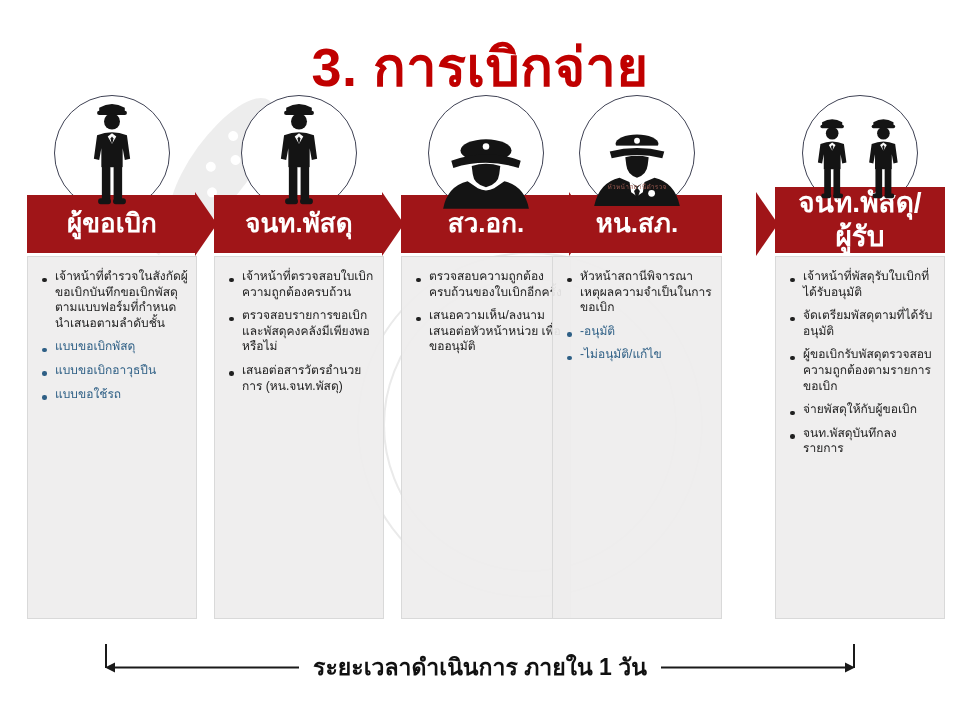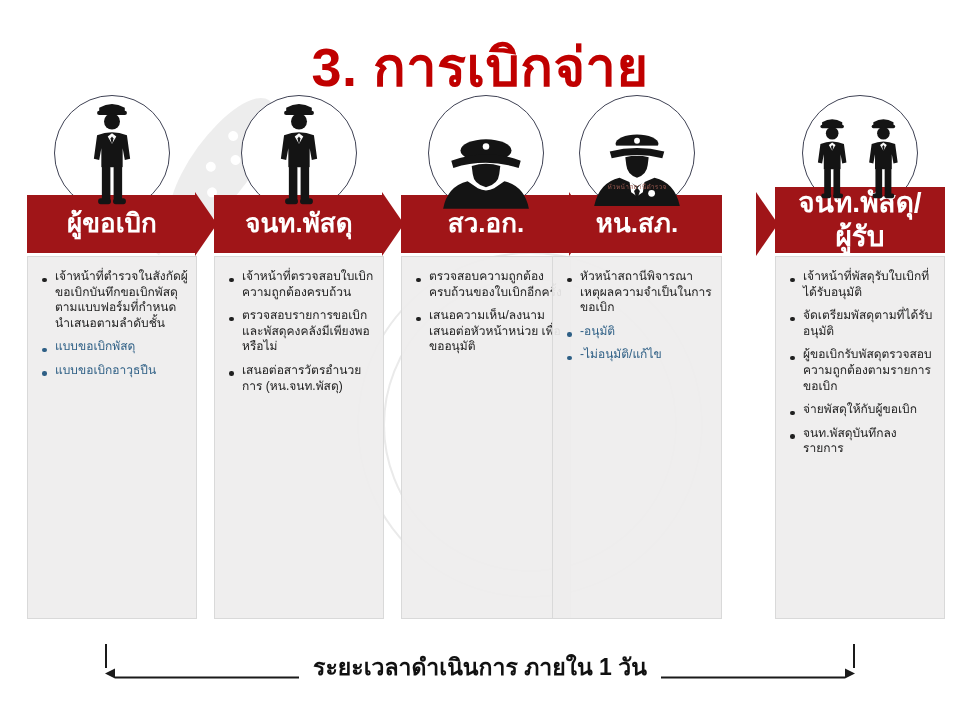--- a/index.html
+++ b/index.html
@@ -82,21 +82,21 @@
     clip-path:polygon(0 0,100% 50%,0 100%);
   }
   .arrow.a1{left:195px;} .arrow.a2{left:382px;} .arrow.a3{left:569px;} .arrow.a4{left:756px;}
 
   
   .timeline{position:absolute;left:105px;top:644px;width:750px;height:46px;z-index:2;}
   .tl-tick{position:absolute;top:0;width:2px;height:24px;background:#1a1a1a;}
   .tl-tick.left{left:0;} .tl-tick.right{right:0;}
   .tl-row{
     position:absolute;left:0;right:0;top:23px;transform:translateY(-50%);
-    display:flex;align-items:flex-end;
+    display:flex;align-items:center;
   }
   .tl-line{flex:1;height:2px;background:#1a1a1a;}
   .tl-arrow{width:0;height:0;border-top:5.5px solid transparent;border-bottom:5.5px solid transparent;}
   .tl-arrow.left{border-right:10px solid #1a1a1a;}
   .tl-arrow.right{border-left:10px solid #1a1a1a;}
   .tl-label{
     padding:0 14px;font-size:23px;font-weight:bold;color:#111;
     white-space:nowrap;line-height:1;
   }
 </style>
@@ -164,20 +164,21 @@
       <div class="circle"></div>
       <svg class="person p-stand" viewBox="0 0 60 104">
           <use href="#ofc-standing"></use>
         </svg>
       <div class="header"><span>ผู้ขอเบิก</span></div>
       <div class="bodybox">
         <ul class="bullets">
             <li>เจ้าหน้าที่ตำรวจ​ในสังกัดผู้ขอเบิก​บันทึกขอเบิกพัสดุ​ตามแบบฟอร์มที่​กำหนด นำเสนอ​ตามลำดับชั้น</li>
             <li class="blue">แบบขอเบิกพัสดุ</li>
             <li class="blue">แบบขอเบิกอาวุธ​ปืน</li>
+            <li class="blue">แบบขอใช้รถ</li>
           </ul>
       </div>
     </div>
     <div class="arrow a1"></div>
 
     <div class="col col2">
       <div class="circle"></div>
       <svg class="person p-stand" viewBox="0 0 60 104">
           <use href="#ofc-standing"></use>
         </svg>

